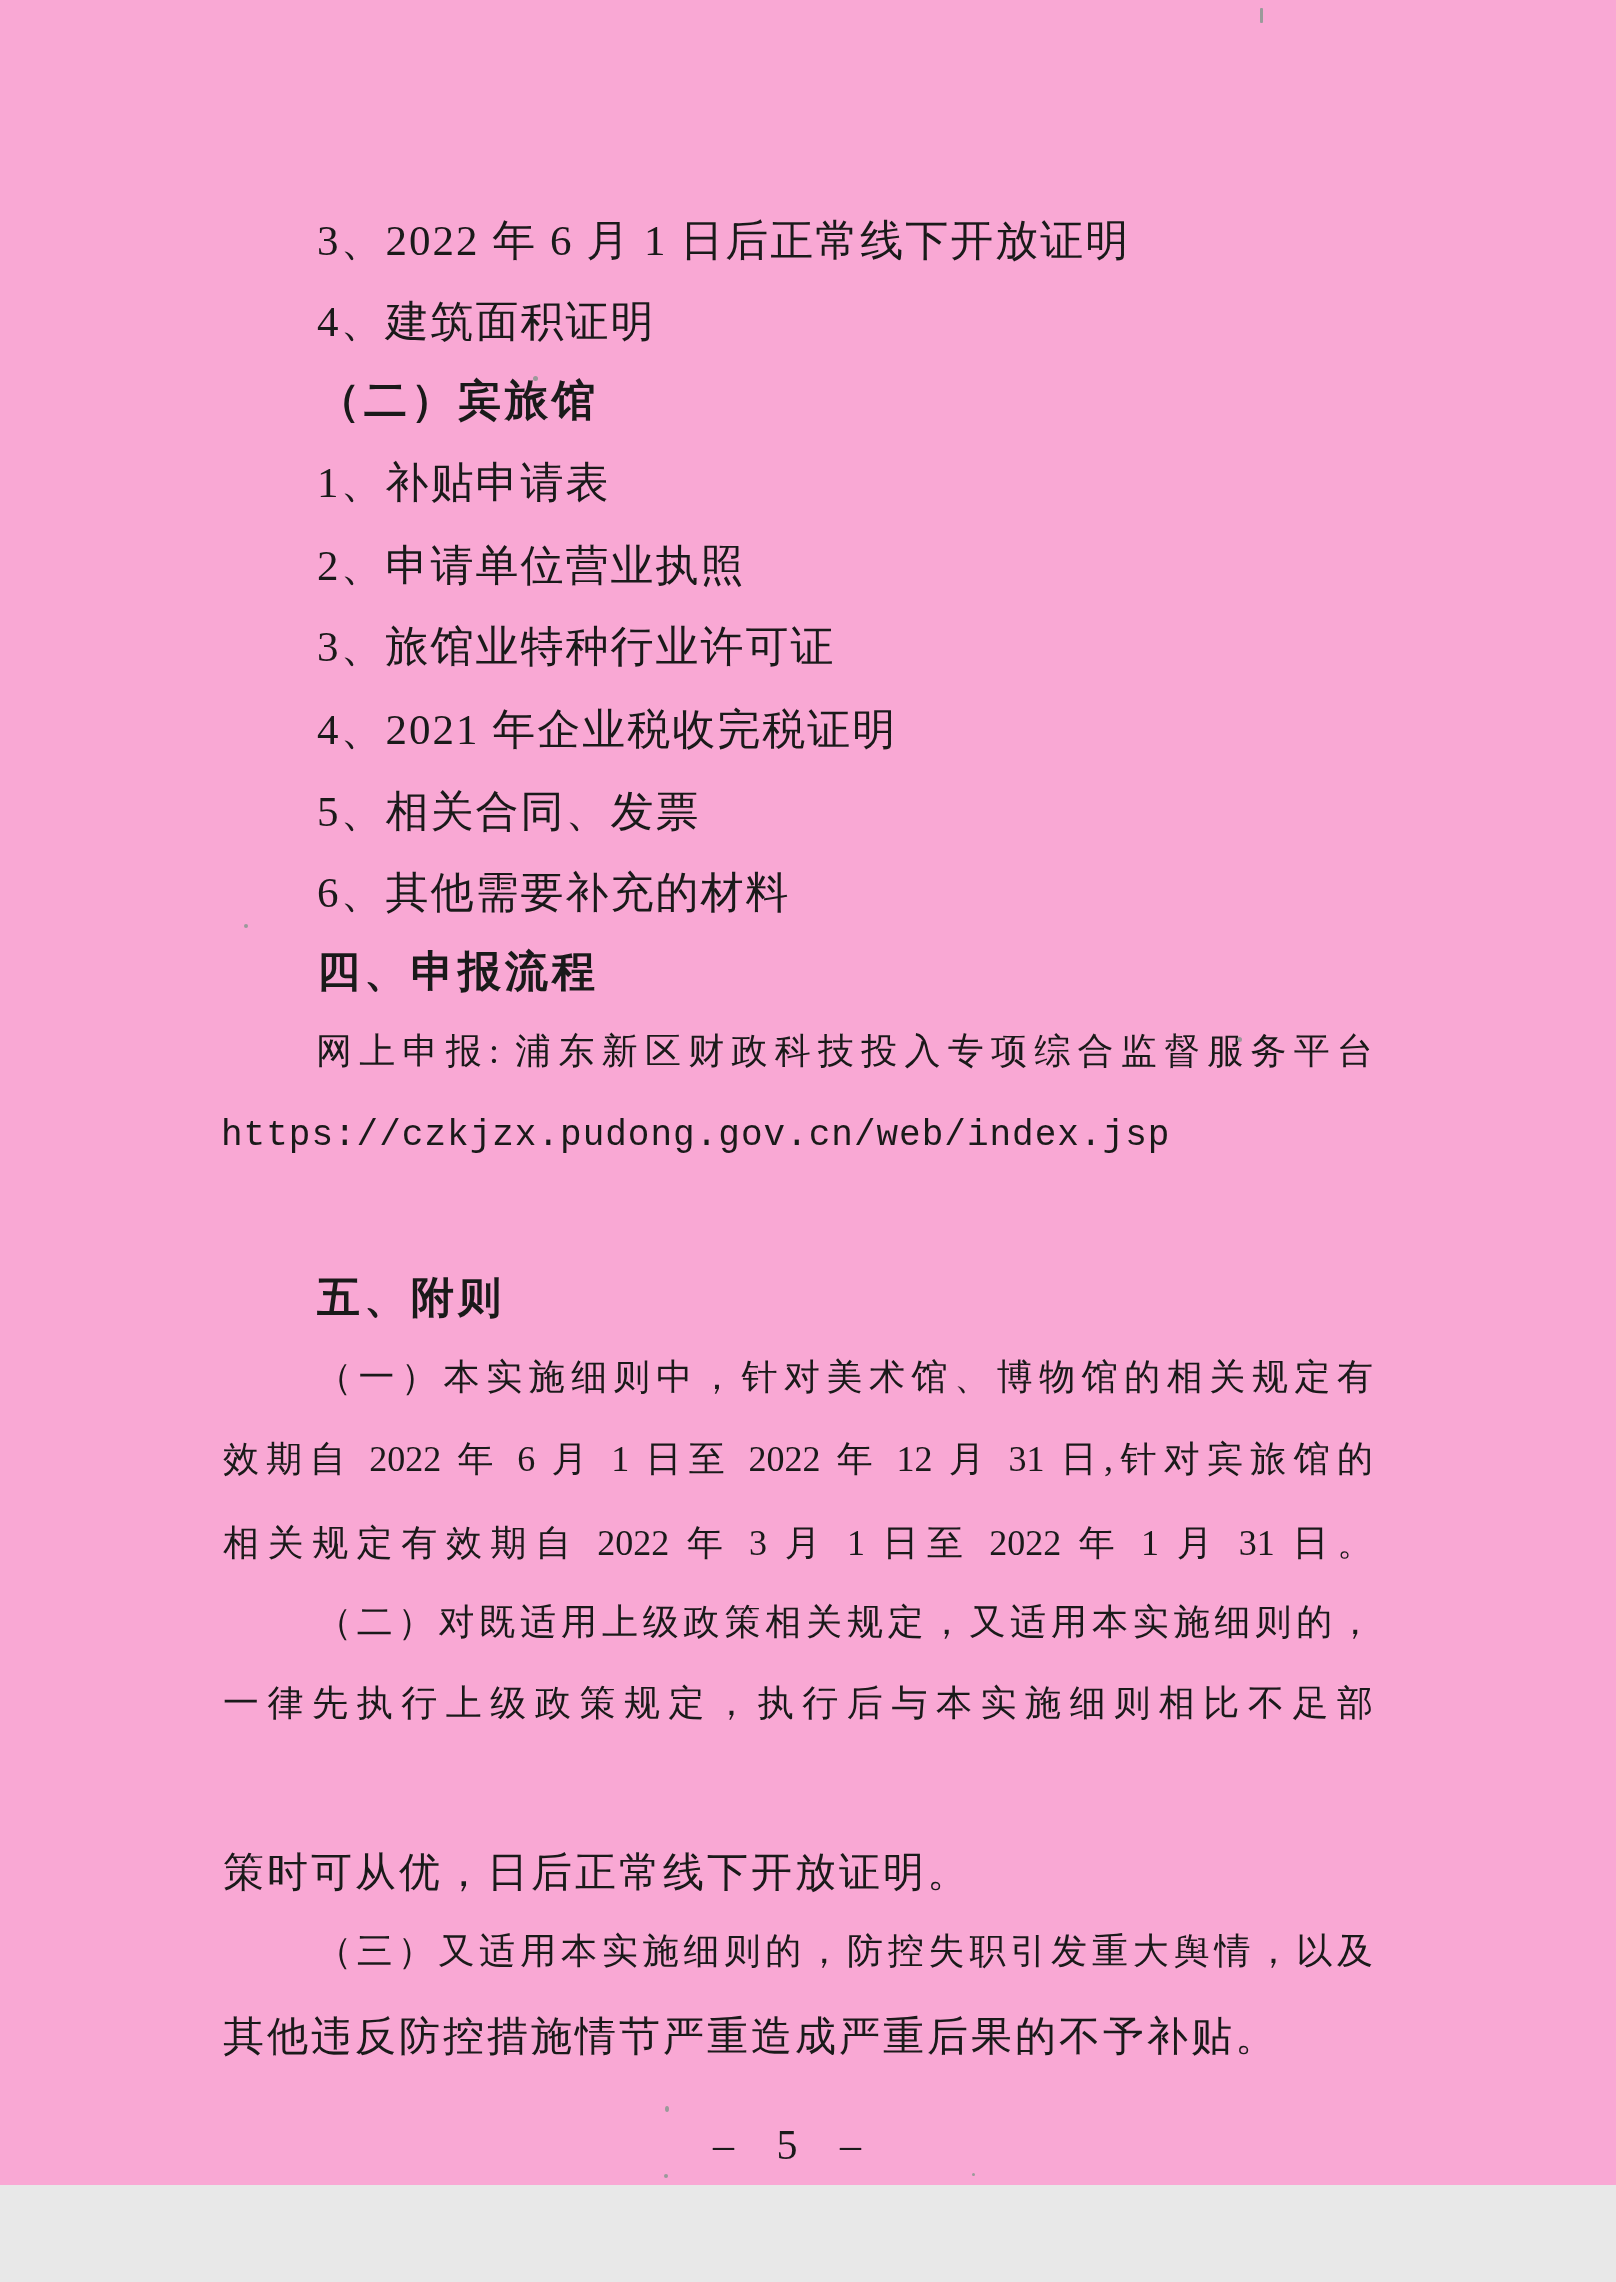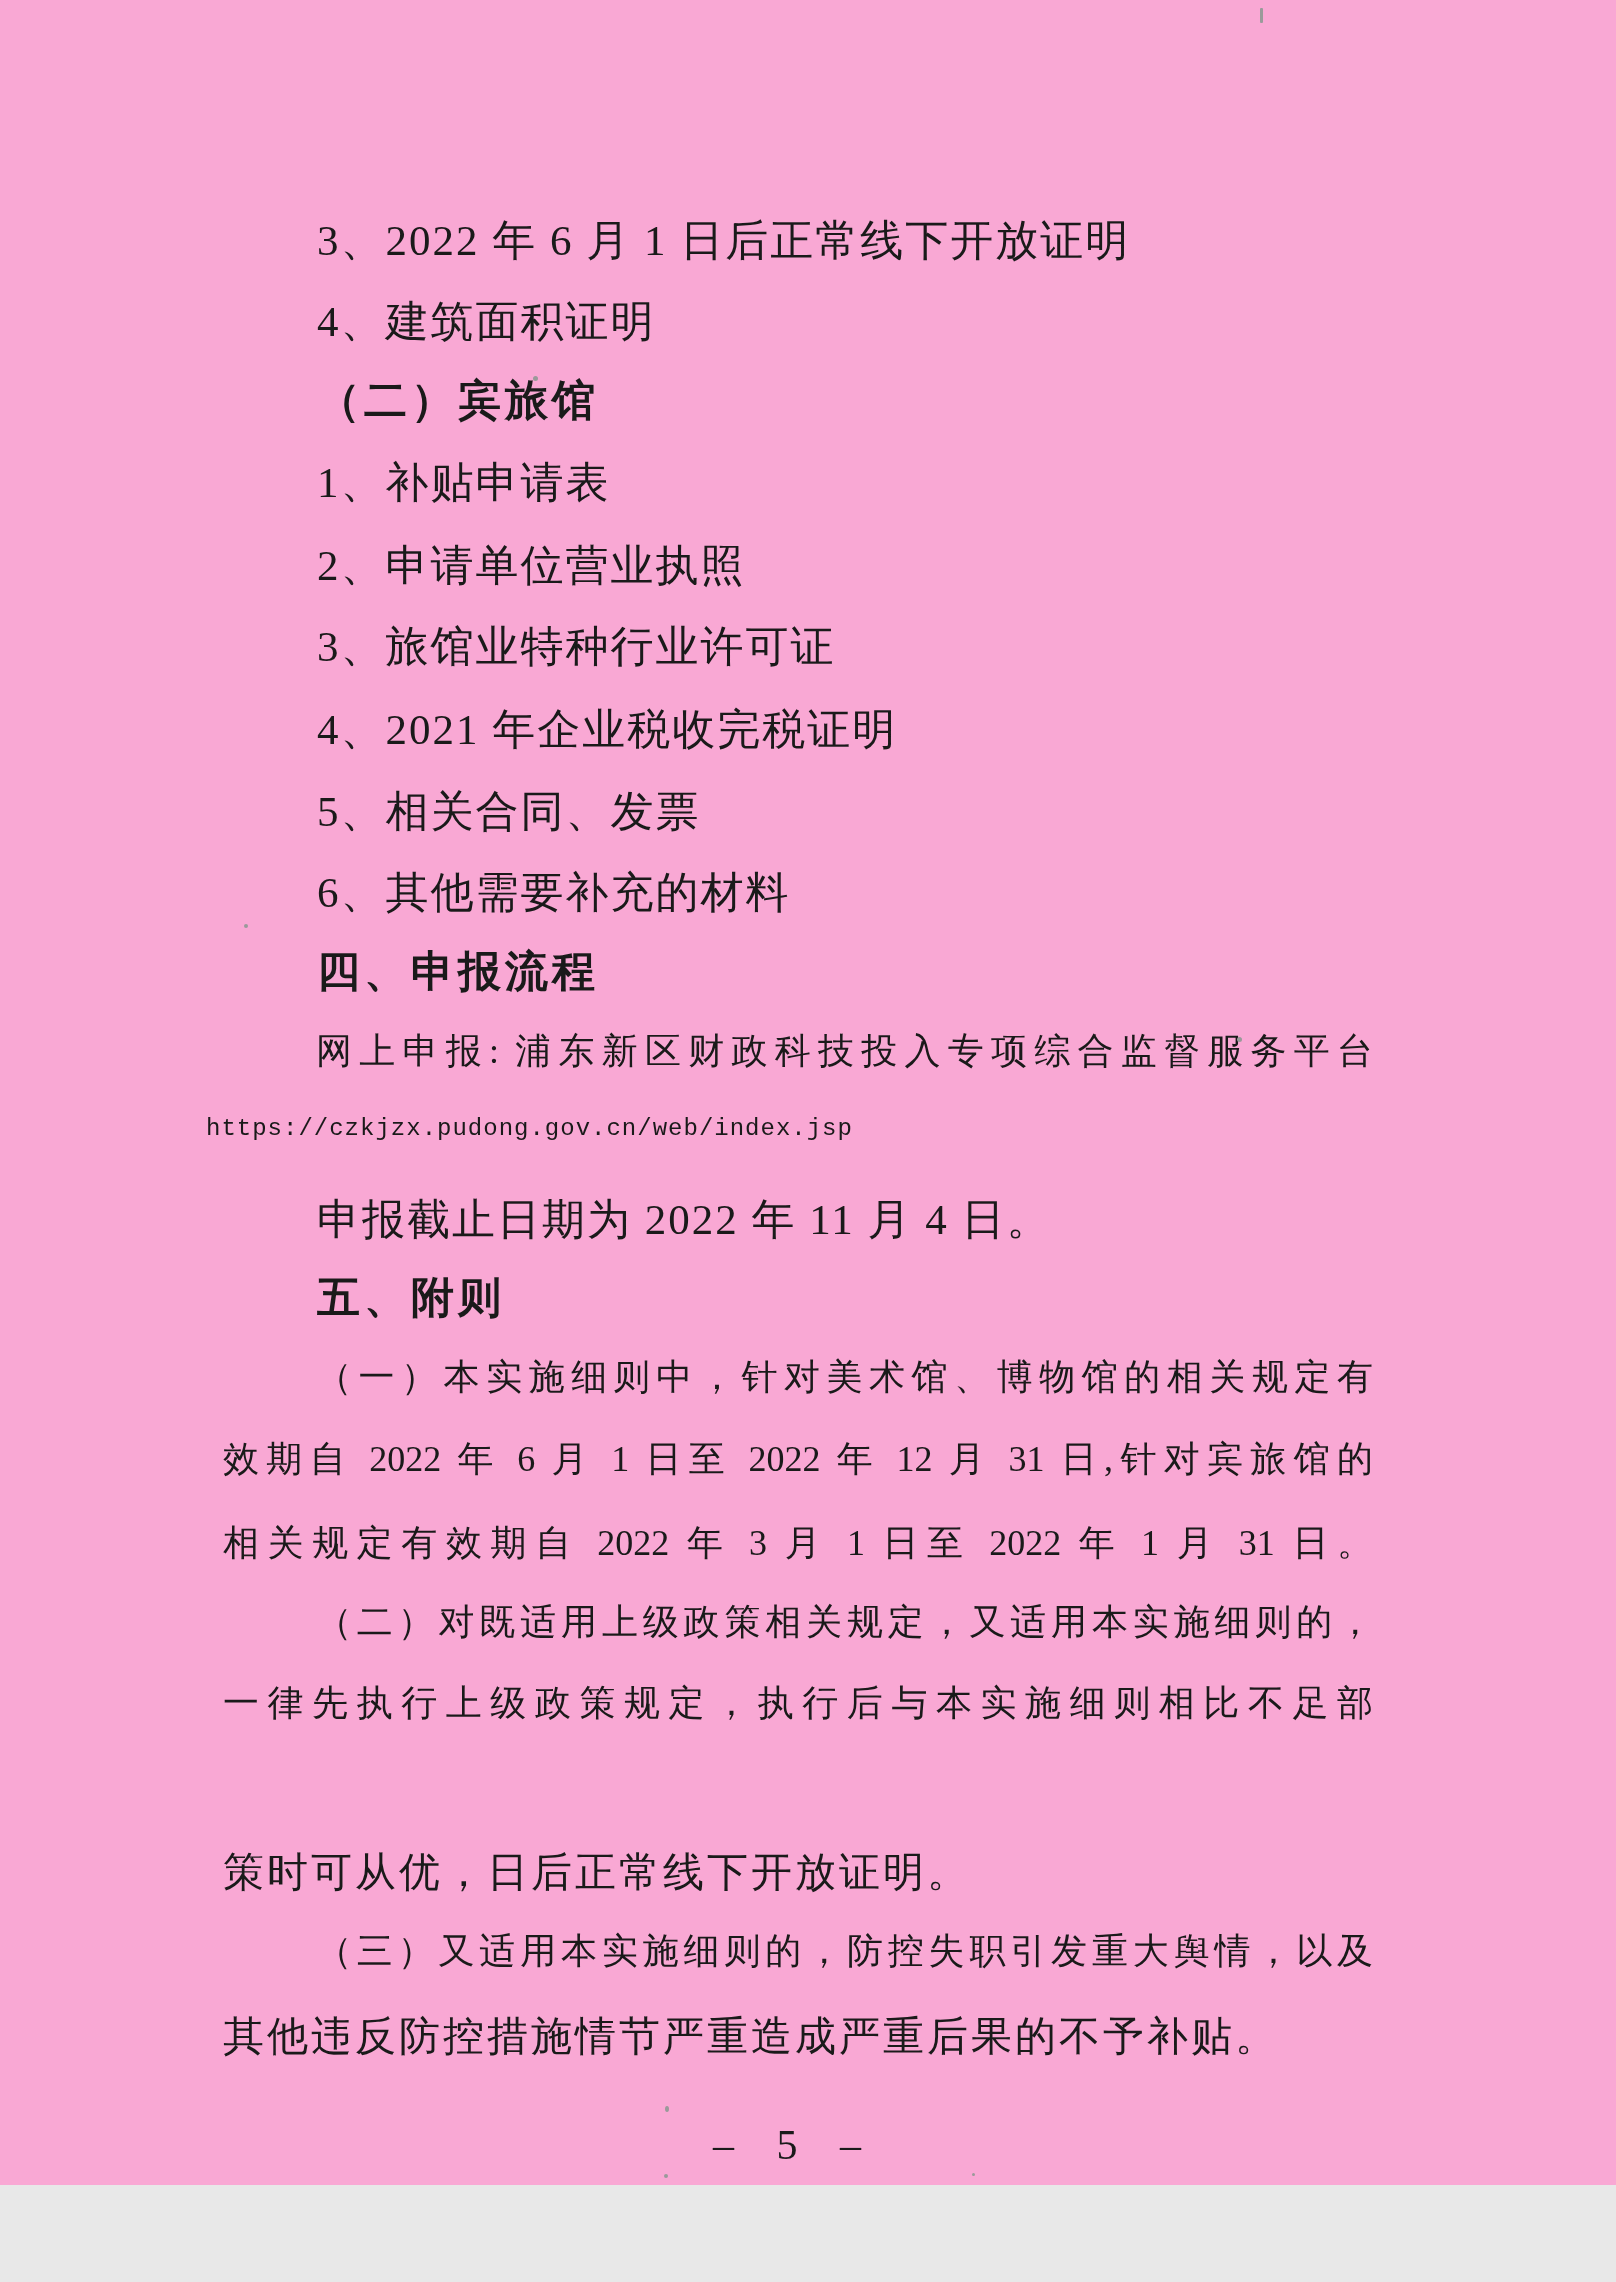--- a/index.html
+++ b/index.html
@@ -47,23 +47,23 @@
   
   .ind { padding-left: 93px; }
   
   .hd {
     font-family: Liberation Mono, monospace;
     font-weight: 700;
     letter-spacing: 4px;
   }
   
   .url {
-    left: 206px;
+    left: 221px;
     font-family: "Liberation Mono", "DejaVu Sans Mono", monospace;
-    font-size: 24px;
+    font-size: 36px;
     letter-spacing: 1px;
     font-weight: 500;
   }
   .footer {
     left: 0;
     width: 1590px;
     text-align: center;
     font-size: 42px;
     letter-spacing: 16px;
   }
@@ -88,21 +88,20 @@
   <div class="line item" style="top:458px">1、补贴申请表</div>
   <div class="line item" style="top:541px">2、申请单位营业执照</div>
   <div class="line item" style="top:622px">3、旅馆业特种行业许可证</div>
   <div class="line item" style="top:705px">4、2021 年企业税收完税证明</div>
   <div class="line item" style="top:787px">5、相关合同、发票</div>
   <div class="line item" style="top:868px">6、其他需要补充的材料</div>
 
   <div class="line item hd" style="top:950px">四、申报流程</div>
   <div class="line just ind" style="top:1031px">网上申报: 浦东新区财政科技投入专项综合监督服务平台</div>
   <div class="line url" style="top:1115px">https://czkjzx.pudong.gov.cn/web/index.jsp</div>
-  <div class="line item" style="top:1195px">申报截止日期为 2022 年 11 月 4 日。</div>
 
   <div class="line item hd" style="top:1276px">五、附则</div>
 
   <div class="line just ind" style="top:1357px">（一）本实施细则中，针对美术馆、博物馆的相关规定有</div>
   <div class="line just" style="top:1439px">效期自 2022 年 6 月 1 日至 2022 年 12 月 31 日,针对宾旅馆的</div>
   <div class="line just" style="top:1523px">相关规定有效期自 2022 年 3 月 1 日至 2022 年 1 月 31 日。</div>
 
   <div class="line just ind" style="top:1602px">（二）对既适用上级政策相关规定，又适用本实施细则的，</div>
   <div class="line just" style="top:1683px">一律先执行上级政策规定，执行后与本实施细则相比不足部</div>
   <div class="line cont" style="top:1849px">策时可从优，日后正常线下开放证明。</div>

